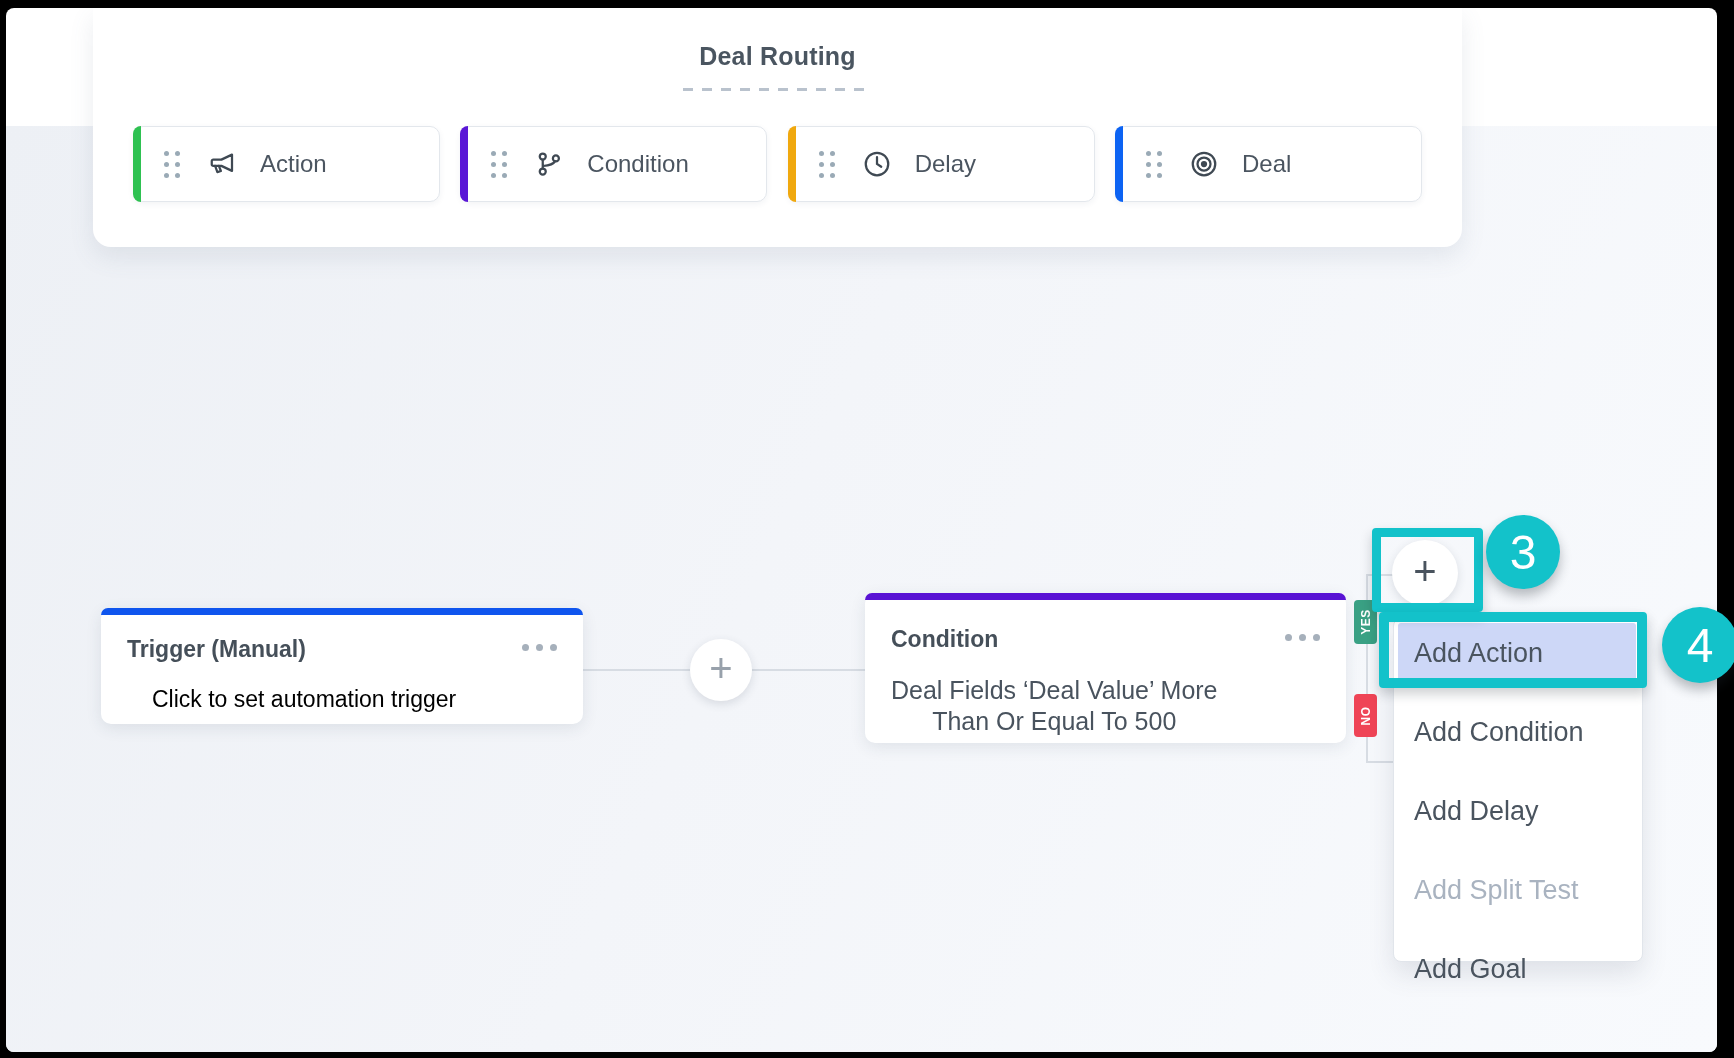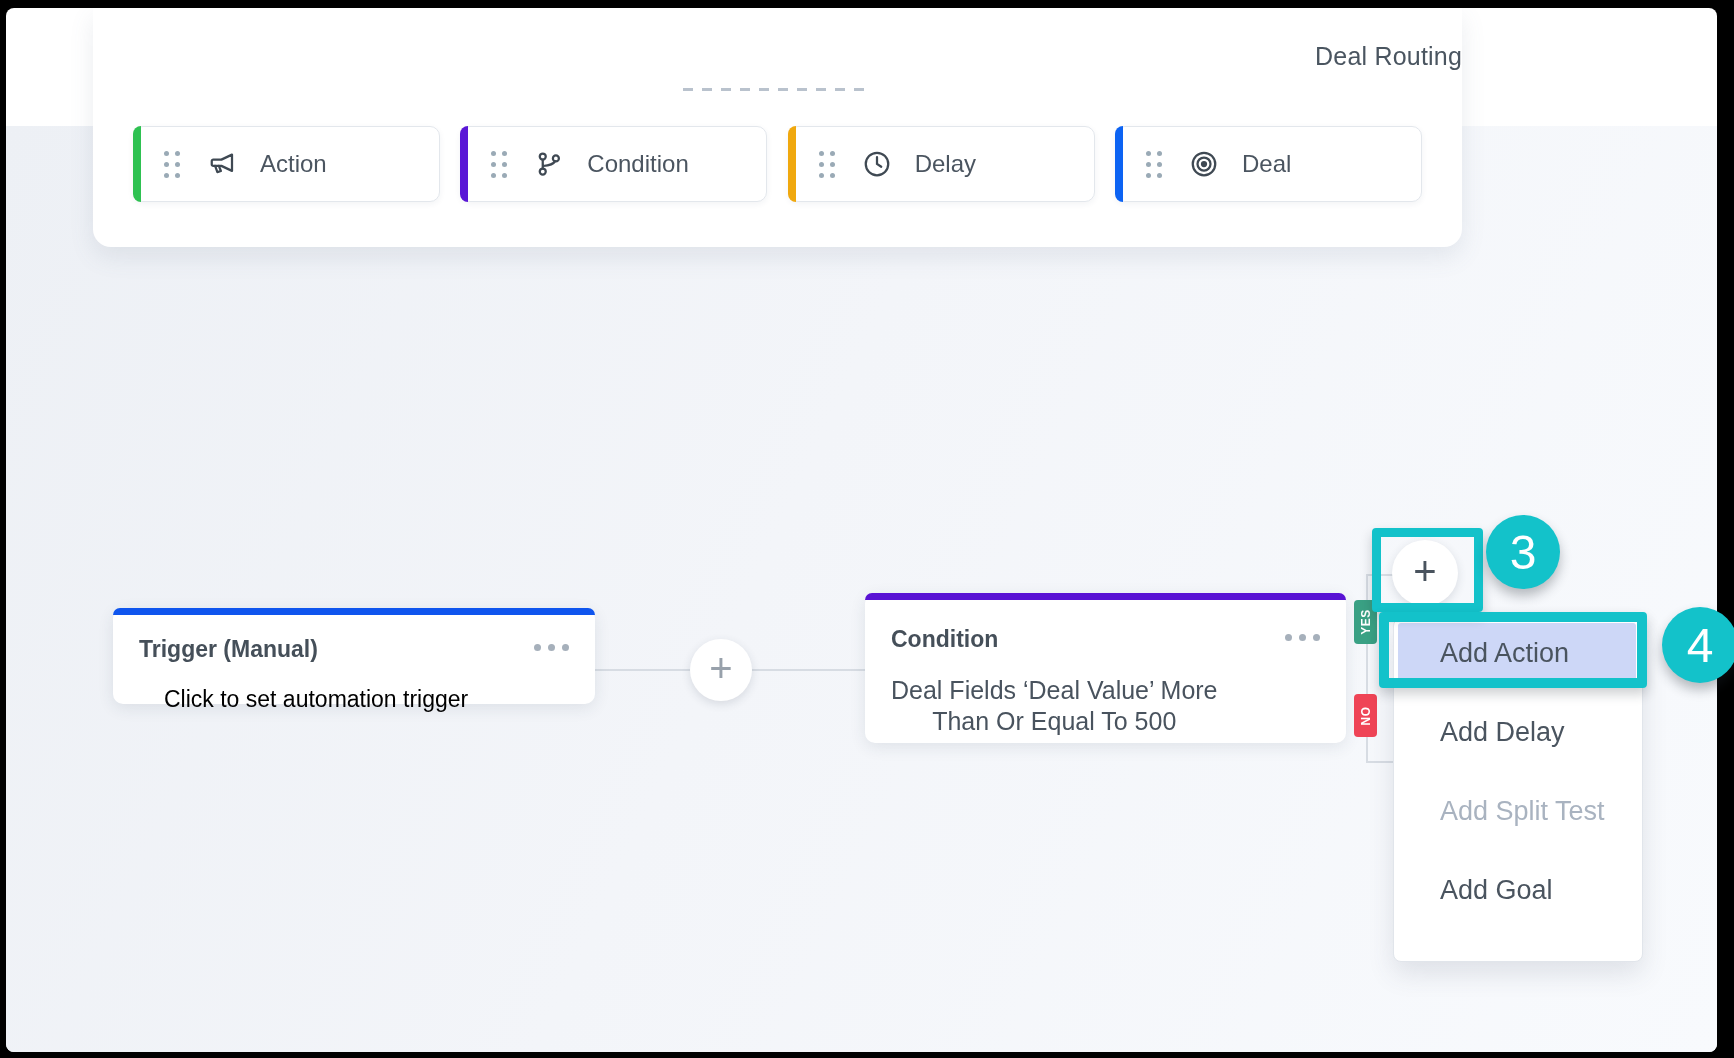--- a/index.html
+++ b/index.html
@@ -5,41 +5,41 @@
   html,body{margin:0;padding:0;background:#000;}
   .stage{position:relative;width:1734px;height:1058px;background:#000;overflow:hidden;
          font-family:"Liberation Sans", sans-serif;}
   .window{position:absolute;left:6px;top:8px;width:1711px;height:1044px;background:#fff;
           border-radius:8px;overflow:hidden;}
   .canvas{position:absolute;left:0;top:118px;right:0;bottom:0;
           background:linear-gradient(115deg,#edf0f5 0%,#f3f5f9 45%,#f8fafd 100%);}
   
   .panel{position:absolute;left:87px;top:0;width:1369px;height:239px;background:#fff;
          border-radius:0 0 18px 18px;box-shadow:0 10px 24px rgba(90,105,130,.12);z-index:3;}
-  .panel-title{position:absolute;left:0;right:0;top:34px;text-align:right;
-               font-size:25px;font-weight:400;color:#4a5560;letter-spacing:.2px;}
+  .panel-title{position:absolute;left:0;right:0;top:34px;text-align:center;
+               font-size:25px;font-weight:700;color:#4a5560;letter-spacing:.2px;}
   .dash-line{position:absolute;left:50%;top:80px;width:190px;height:3px;margin-left:-95px;
              background:repeating-linear-gradient(90deg,#b9c2cd 0 10px,transparent 10px 19px);}
   .palette{position:absolute;left:0;top:118px;width:100%;display:flex;
            justify-content:space-between;padding:0 40px;box-sizing:border-box;}
   .pal-card{position:relative;width:307px;height:76px;background:#fff;border:1px solid #e3e7ec;
             border-radius:10px;box-sizing:border-box;display:flex;align-items:center;
             box-shadow:0 2px 6px rgba(40,55,80,.06);cursor:grab;}
   .pal-bar{position:absolute;left:-1px;top:-1px;bottom:-1px;width:8px;border-radius:10px 0 0 10px;}
   .bar-green{background:#2ec151;} .bar-purple{background:#5a17d6;}
   .bar-amber{background:#f0a80e;} .bar-blue{background:#0c63f3;}
   .handle{display:grid;grid-template-columns:5px 5px;grid-gap:6px;margin-left:30px;}
   .handle i{width:5px;height:5px;border-radius:50%;background:#9aaab6;}
   .pal-icon{margin-left:26px;width:32px;height:32px;display:flex;align-items:center;justify-content:center;}
   .pal-label{margin-left:22px;font-size:24px;color:#4b5560;}
   
   .node-card{position:absolute;background:#fff;border-radius:10px;
              box-shadow:0 4px 16px rgba(40,55,80,.10);z-index:2;cursor:pointer;}
   .node-bar{position:absolute;left:0;top:0;right:0;height:7px;border-radius:10px 10px 0 0;}
-  .trigger{left:107px;top:600px;width:482px;height:96px;text-decoration:underline;}
+  .trigger{left:95px;top:600px;width:482px;height:116px;text-decoration:underline;}
   .condition{left:859px;top:585px;width:481px;height:150px;}
   .node-title{position:absolute;left:26px;top:28px;font-size:23px;font-weight:bold;color:#454f59;}
   .condition .node-title{top:33px;}
   .ellipsis{position:absolute;right:26px;top:36px;display:flex;gap:7px;cursor:pointer;}
   .condition .ellipsis{top:41px;}
   .ellipsis i{width:7px;height:7px;border-radius:50%;background:#a6b0bb;}
   .trigger-link{position:absolute;left:26px;top:78px;font-size:23px;color:#000000;cursor:pointer;margin-left:25px;}
   .cond-body{position:absolute;left:26px;top:82px;font-size:25px;line-height:31px;color:#49535e;}
   .cond-body span{display:block;text-align:center;}
   
@@ -53,21 +53,21 @@
   .badge{position:absolute;width:23px;height:44px;border-radius:4px;display:flex;align-items:center;
          justify-content:center;z-index:3;}
   .badge span{transform:rotate(-90deg);font-size:12px;font-weight:bold;color:#fff;letter-spacing:.5px;}
   .badge-yes{left:1348px;top:592px;background:#3aa184;}
   .badge-no{left:1348px;top:686px;height:43px;background:#ef4456;}
   
   .menu{position:absolute;left:1387px;top:610px;width:250px;height:344px;background:#fff;
         border:1px solid #e1e5eb;border-radius:8px;box-sizing:border-box;
         box-shadow:0 12px 26px rgba(60,70,90,.13);z-index:4;padding-top:4px;}
   .menu-item{height:60px;margin:0 6px 19px 4px;display:flex;align-items:center;
-             padding-left:42px;font-size:27px;color:#4a545f;border-radius:3px;cursor:pointer;}
+             padding-left:16px;font-size:27px;color:#4a545f;border-radius:3px;cursor:pointer;}
   .menu-item.hl{background:#cdd7f7;}
   .menu-item.disabled{color:#a9b3c0;cursor:default;}
   
   .anno{z-index:9;}
   .anno-box{position:absolute;border-style:solid;border-color:#13c2ca;border-radius:4px;
             box-shadow:0 6px 12px rgba(30,40,50,.22);background:transparent;}
   .box3{left:1372px;top:528px;width:111px;height:84px;border-width:9px;box-sizing:border-box;}
   .box4{left:1379px;top:612px;width:268px;height:76px;border-width:10px;box-sizing:border-box;}
   .anno-circle{position:absolute;background:#13c2ca;border-radius:50%;display:flex;align-items:center;
                justify-content:center;color:#fff;font-size:48px;font-weight:500;
@@ -211,20 +211,21 @@
     <div class="badge badge-no">
       <span>NO</span>
     </div>
 
     <div class="plus-circle plus2">
       <span>+</span>
     </div>
 
     <div class="menu">
       <div class="menu-item hl">Add Action</div>
+      <div class="menu-item">Add Condition</div>
       <div class="menu-item">Add Delay</div>
       <div class="menu-item disabled">Add Split Test</div>
       <div class="menu-item">Add Goal</div>
     </div>
 
   </div>
 
   <div class="anno anno-box box3"></div>
   <div class="anno anno-circle circ3">
     <span>3</span>

